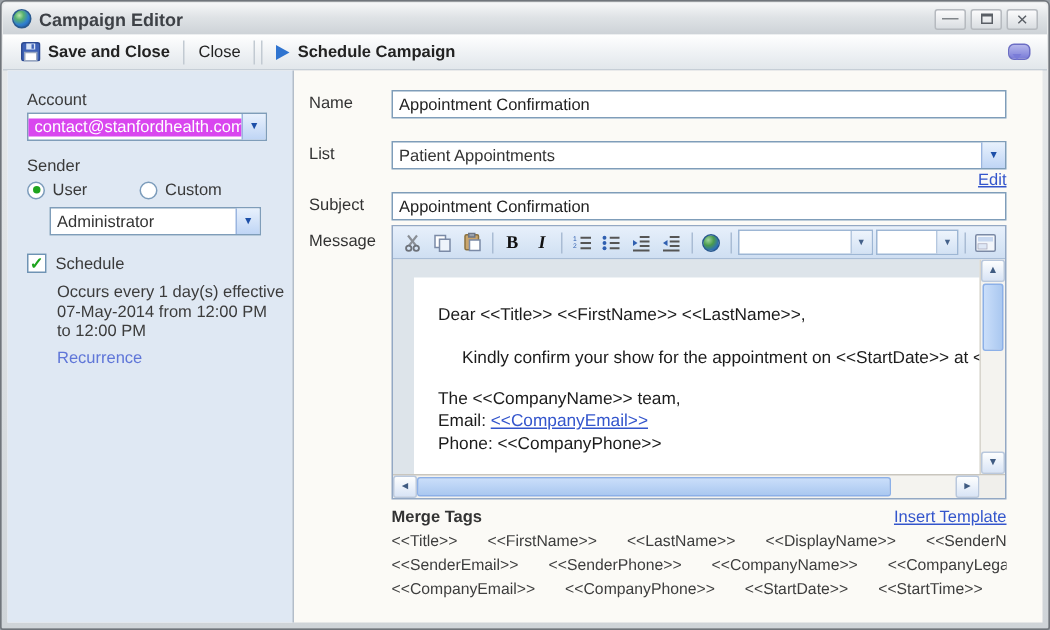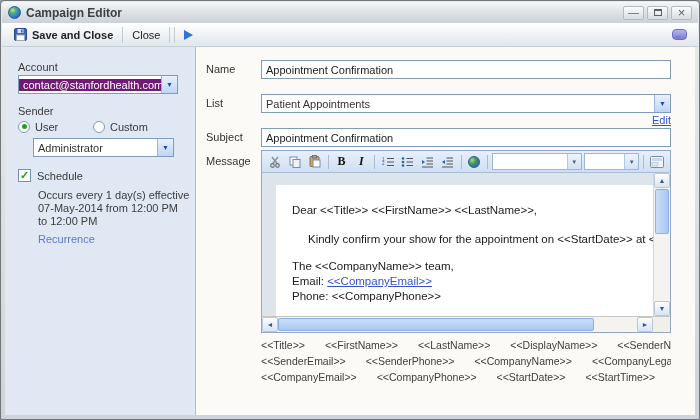--- a/index.html
+++ b/index.html
@@ -47,21 +47,21 @@
   .radio { width:12px; height:12px; border-radius:50%; border:1px solid #7c9cbb; background:#fff;
            display:inline-flex; align-items:center; justify-content:center; flex:none; }
   .radio .dot { width:5px; height:5px; border-radius:50%; background:#1ea41e; }
   .check { width:13px; height:13px; border:1px solid #6f93b4; background:#fff; display:inline-flex;
            align-items:center; justify-content:center; font-size:11px; font-weight:bold; color:#1ea41e; flex:none; }
   .combo { height:19px; border:1px solid #7f9db9; background:#fff; display:flex; align-items:center; font-size:11px; }
   .combo .val { flex:1; padding:0 4px; overflow:hidden; white-space:nowrap; }
   .combo .arrow-btn { width:16px; height:100%; border-left:1px solid #9ab5e0;
                       background:linear-gradient(#e8f1fd,#bfd5f5); color:#1c4fa8; font-size:7px;
                       display:flex; align-items:center; justify-content:center; }
-  .combo.selected .val { background:#701a75; color:#fff; }
+  .combo.selected .val { background:#d946ef; color:#fff; }
   .link { color:#3355cc; text-decoration:underline; cursor:pointer; }
 
   .lbl { color:#3a3a3a; }
   .lp-radios { display:flex; align-items:center; margin-top:18px; height:13px; }
   .lp-radios .sms-block { display:flex; align-items:center; gap:5px; width:80px; }
   .lp-radios .email-block { display:flex; align-items:center; gap:5px; font-weight:bold; }
   .lp-account-lbl { margin-top:14px; }
   .lp-account-combo { margin-top:2px; width:160px; }
   .lp-sender-lbl { margin-top:11px; }
   .lp-sender-radios { display:flex; margin-top:3px; height:13px; }
@@ -160,20 +160,21 @@
       <span>Save and Close</span>
     </span>
     <span class="tb-sep"></span>
     <span class="tb-btn">
         <span>Close</span>
       </span>
     <span class="tb-sep"></span>
     <span class="tb-sep"></span>
     <span class="tb-btn bold">
       <span class="play-tri"></span>
+      <span>Schedule Campaign</span>
     </span>
     <span class="bubble"></span>
   </div>
 
   <div class="content">
 
     <div class="left-panel">
 
       <div class="lbl lp-account-lbl">Account</div>
       <div class="combo selected lp-account-combo">
@@ -347,20 +348,24 @@
                 <span class="sb-btn">►</span>
               </div>
               <span class="sb-corner"></span>
             </div>
 
           </div>
         </span>
       </div>
 
       <div class="merge-area">
+        <div class="merge-head">
+          <span class="merge-title">Merge Tags</span>
+          <span class="link">Insert Template</span>
+        </div>
         <div class="tag-row">
             <span class="tag">&lt;&lt;Title&gt;&gt;</span>
             <span class="tag">&lt;&lt;FirstName&gt;&gt;</span>
             <span class="tag">&lt;&lt;LastName&gt;&gt;</span>
             <span class="tag">&lt;&lt;DisplayName&gt;&gt;</span>
             <span class="tag">&lt;&lt;SenderName&gt;&gt;</span>
           </div>
         <div class="tag-row">
             <span class="tag">&lt;&lt;SenderEmail&gt;&gt;</span>
             <span class="tag">&lt;&lt;SenderPhone&gt;&gt;</span>

